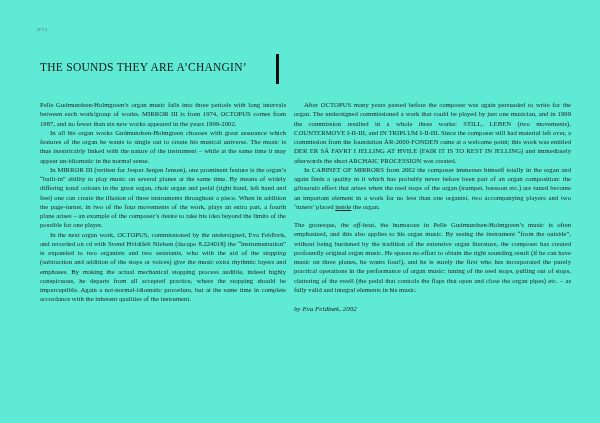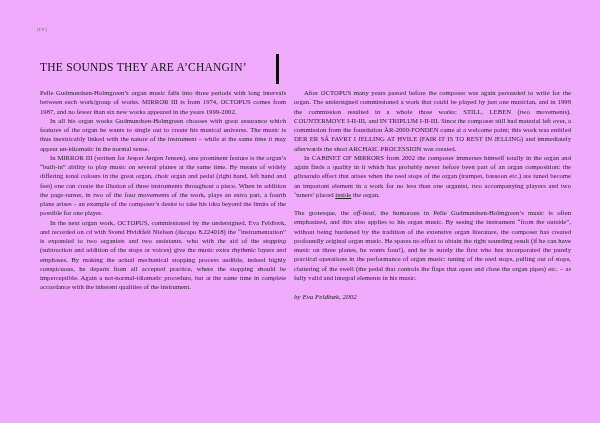--- a/index.html
+++ b/index.html
@@ -4,21 +4,21 @@
 <style>
   html, body {
     margin: 0;
     padding: 0;
     background: #ffffff;
   }
   .page {
     position: relative;
     width: 600px;
     height: 423px;
-    background: #f0abfc;
+    background: #5eead4;
     overflow: hidden;
     font-family: "Liberation Serif", serif;
     color: #2a2a2a;
   }
   .corner-mark {
     position: absolute;
     left: 37px;
     top: 27px;
     font-size: 5px;
     letter-spacing: 0.4px;
@@ -38,21 +38,21 @@
   .divider-bar {
     position: absolute;
     left: 276px;
     top: 54px;
     width: 3px;
     height: 30px;
     background: #0d0d0d;
   }
   .col {
     position: absolute;
-    top: 88px;
+    top: 100px;
     text-align: justify;
     font-size: 6.7px;
     line-height: 9.25px;
     color: #262626;
     letter-spacing: 0.01px;
   }
   .col.left  { left: 40px;  width: 246px; }
   .col.right { left: 294px; width: 277px; }
   .para { margin: 0; }
   .para.indent { text-indent: 10px; }

